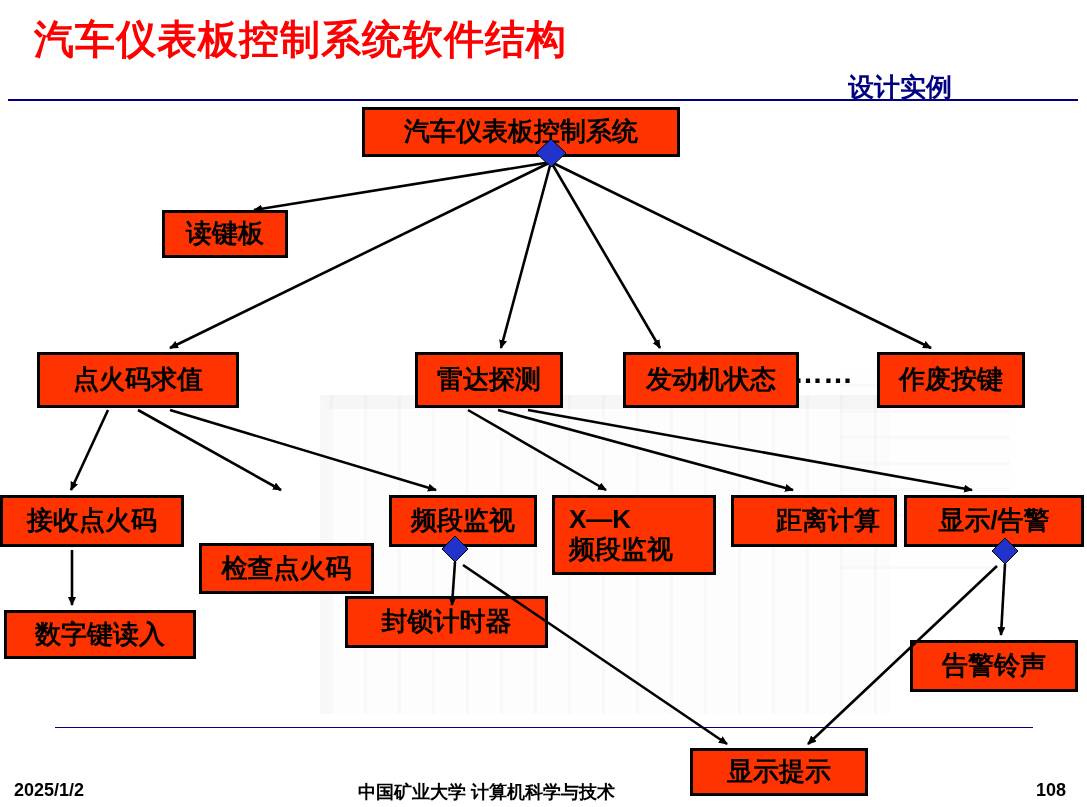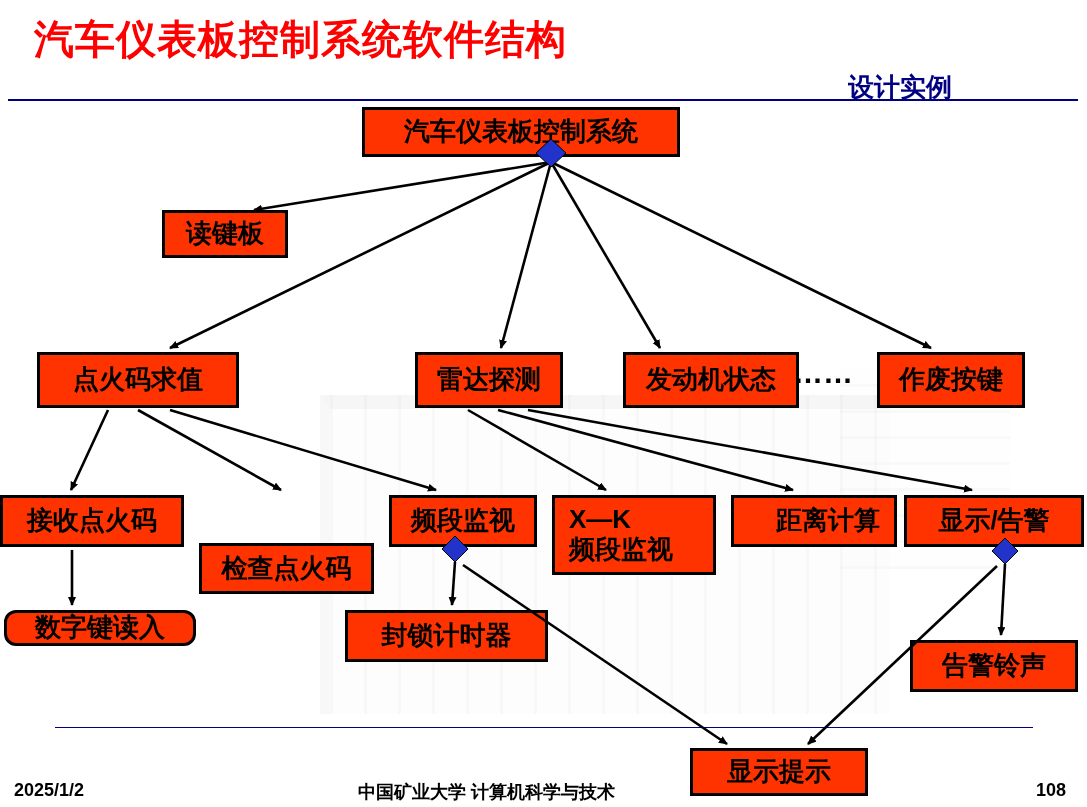--- a/index.html
+++ b/index.html
@@ -72,22 +72,22 @@
 <div class="abs ellipsis">……</div>
 
 <div class="box" style="left:0px;top:495px;width:184px;height:52px;">接收点火码</div>
 <div class="box" style="left:199px;top:495px;width:175px;height:51px;margin-top:48px;">检查点火码</div>
 <div class="box" style="left:389px;top:495px;width:148px;height:52px;">频段监视</div>
 <div class="box left" style="left:552px;top:495px;width:164px;height:80px;">X—K
 频段监视</div>
 <div class="box" style="left:731px;top:495px;width:166px;height:52px;padding-left:28px;">距离计算</div>
 <div class="box" style="left:904px;top:495px;width:180px;height:52px;">显示/告警</div>
 
-<div class="box" style="left:4px;top:610px;width:192px;height:36px;border-radius:12px;">数字键读入</div>
-<div class="box" style="left:345px;top:610px;width:203px;height:52px;">封锁计时器</div>
+<div class="box" style="left:4px;top:610px;width:192px;height:49px;">数字键读入</div>
+<div class="box" style="left:345px;top:596px;width:203px;height:52px;">封锁计时器</div>
 <div class="box" style="left:910px;top:640px;width:168px;height:52px;">告警铃声</div>
 <div class="box" style="left:690px;top:748px;width:178px;height:48px;">显示提示</div>
 
 <svg class="overlay" width="1087" height="807" viewBox="0 0 1087 807">
   <defs>
     <marker id="arrow" markerWidth="10" markerHeight="9" refX="8" refY="4" orient="auto" markerUnits="userSpaceOnUse">
       <path d="M0,0 L9,4 L0,8 z" fill="#000"></path>
     </marker>
   </defs>
   <g stroke="#000" stroke-width="2.6" fill="none">

